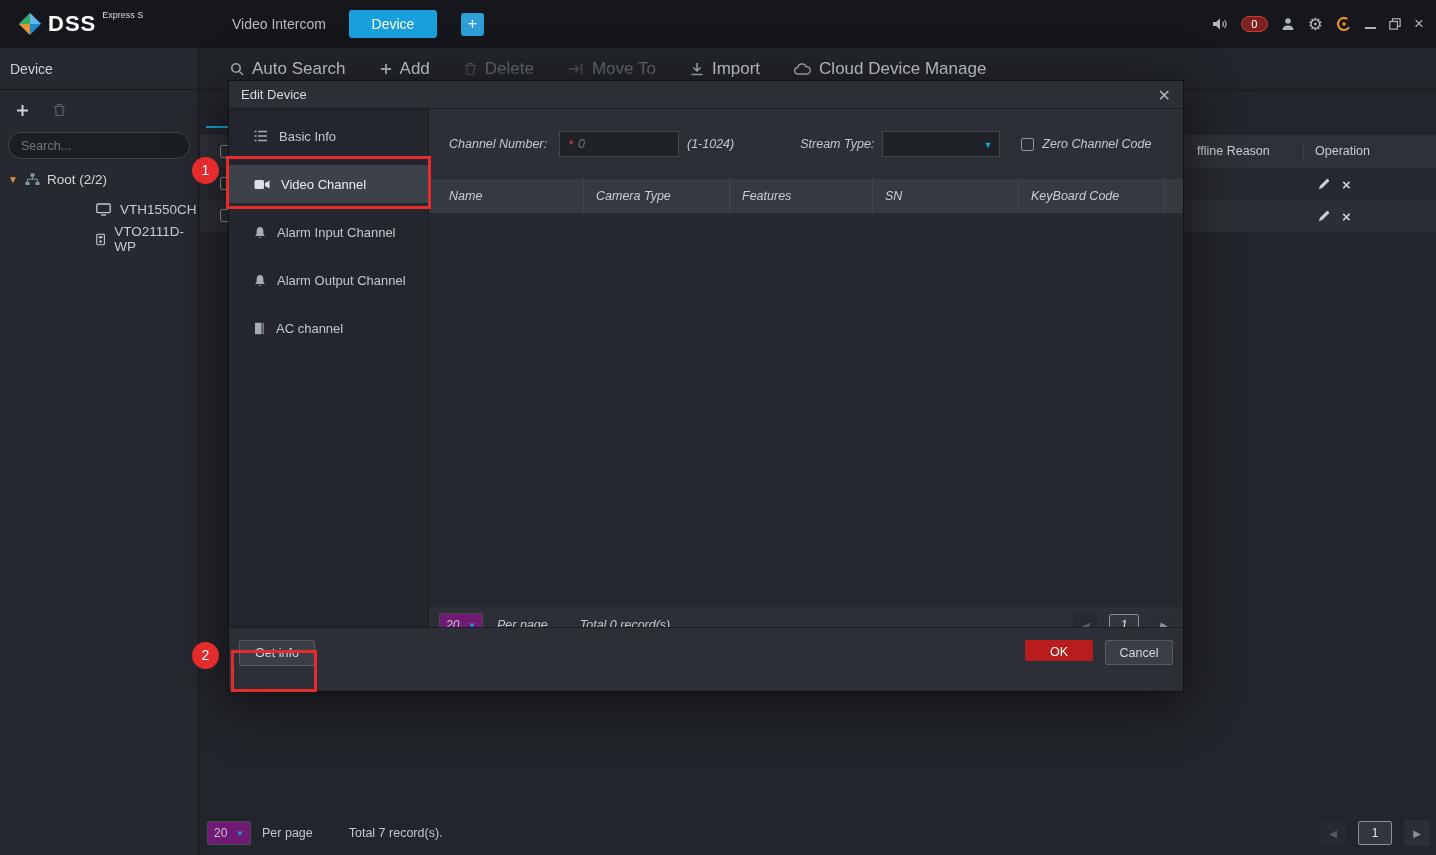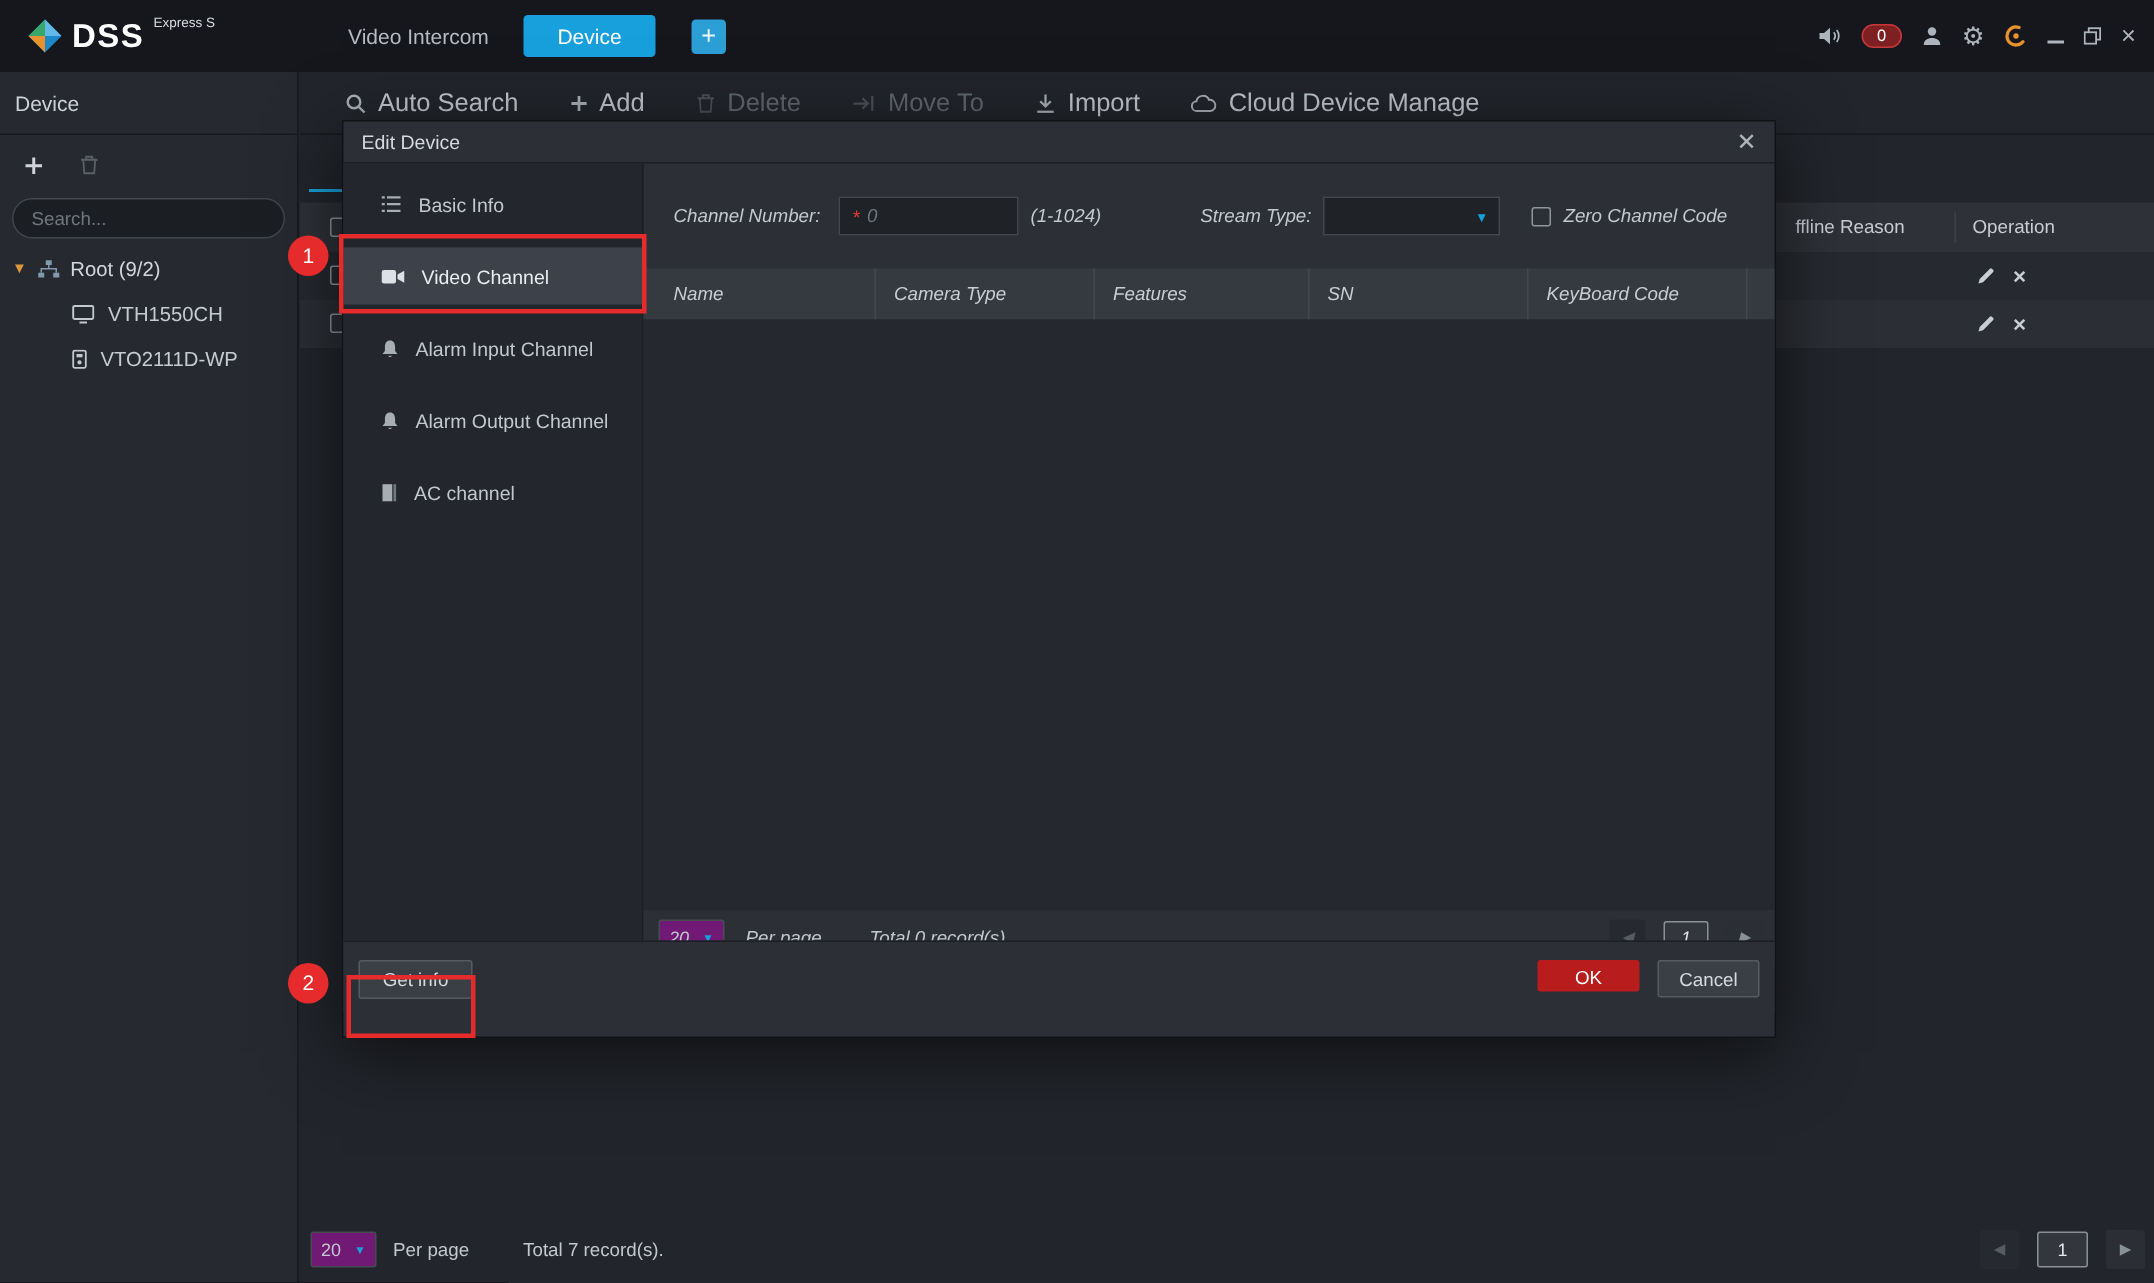--- a/index.html
+++ b/index.html
@@ -33,21 +33,21 @@
   .sb-act.dim{color:#5b6066;}
   .sb-search{margin:2px 8px 6px 8px;height:27px;background:#1b1e22;border:1px solid #41454c;border-radius:14px;
              display:flex;align-items:center;padding:0 10px;justify-content:space-between;}
   .sb-search input{flex:1;border:none;outline:none;background:transparent;color:#c6cbd1;font-size:12.5px;
                    font-family:"Liberation Sans",sans-serif;}
   .sb-search input::placeholder{color:#70767e;}
   .sb-search svg{color:#aeb4bb;}
   .tree{margin-top:6px;font-size:13.5px;}
   .tree-root{height:29px;display:flex;align-items:center;padding-left:8px;gap:7px;color:#d3d7dc;cursor:default;}
   .expander{color:#d9973a;font-size:10px;}
-  .tree-item{height:30px;display:flex;align-items:center;padding-left:48px;gap:9px;color:#c6cbd1;cursor:default;}
+  .tree-item{height:30px;display:flex;align-items:center;padding-left:48px;gap:9px;color:#c6cbd1;cursor:default;margin-left:48px;}
   .tree-item svg{color:#c3c8ce;}
 
   
   .main{position:absolute;top:48px;left:200px;right:0;bottom:0;background:#22252b;}
   .toolbar{position:absolute;top:0;left:0;right:0;height:42px;border-bottom:1px solid #17191d;
            display:flex;align-items:center;padding-left:30px;gap:34px;font-size:17px;color:#c3c8ce;}
   .tb-item{display:flex;align-items:center;gap:8px;}
   .tb-item svg{color:#aab0b7;}
   .tb-item.disabled{color:#62676e;}
   .tb-item.disabled svg{color:#4c5157;}
@@ -217,21 +217,21 @@
       <div class="tree-root">
         <span class="expander">▼</span>
         <svg width="15" height="13" viewBox="0 0 15 13">
             <g fill="#7f99ad">
               <rect x="5.5" y="0.5" width="4" height="3.2"></rect>
               <rect x="0.5" y="8.8" width="4" height="3.2"></rect>
               <rect x="10.5" y="8.8" width="4" height="3.2"></rect>
             </g>
             <path d="M7.5 3.7v2.5M2.5 8.8V6.2h10v2.6" fill="none" stroke="#7f99ad"></path>
           </svg>
-        <span>Root (9/2)</span>
+        <span>Root (2/2)</span>
       </div>
       <div class="tree-item">
         <svg width="15" height="13" viewBox="0 0 15 13">
             <rect x="0.8" y="1" width="13.4" height="8.6" rx="1" fill="none" stroke="currentColor" stroke-width="1.3"></rect>
             <path d="M5 12h5" stroke="currentColor" stroke-width="1.3"></path>
           </svg>
         <span>VTH1550CH</span>
       </div>
       <div class="tree-item">
         <svg width="10" height="13" viewBox="0 0 10 13">

